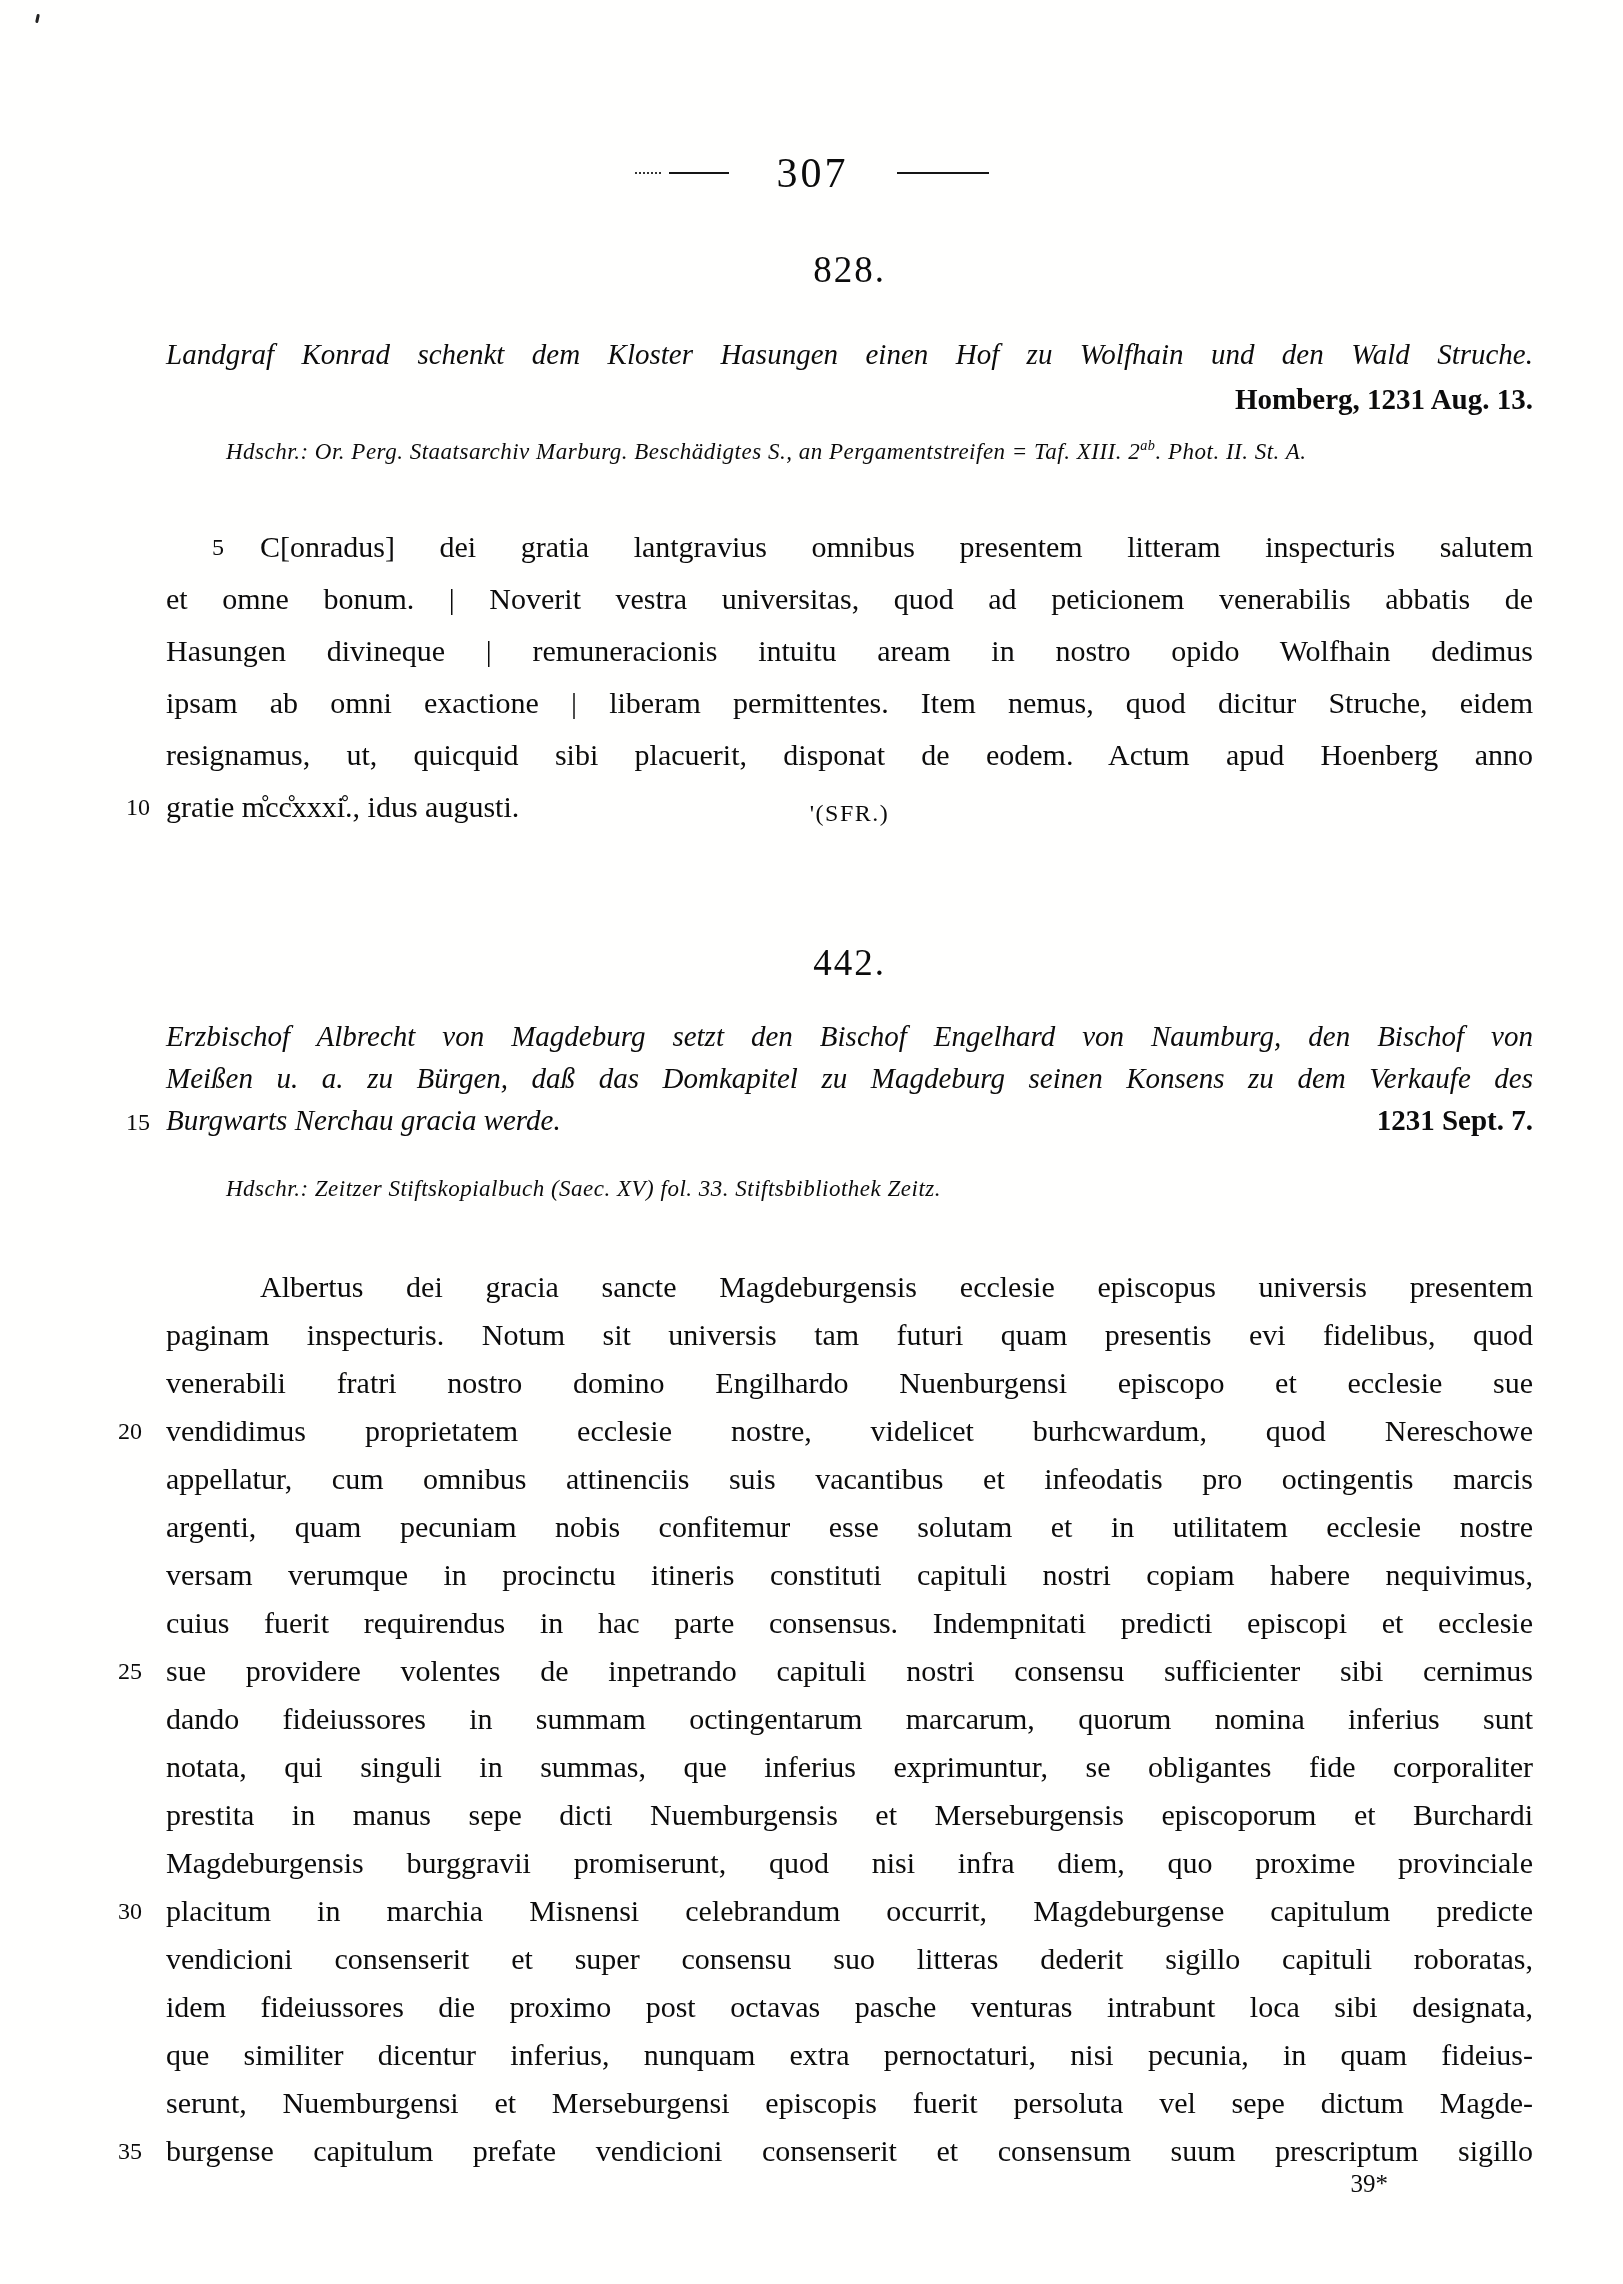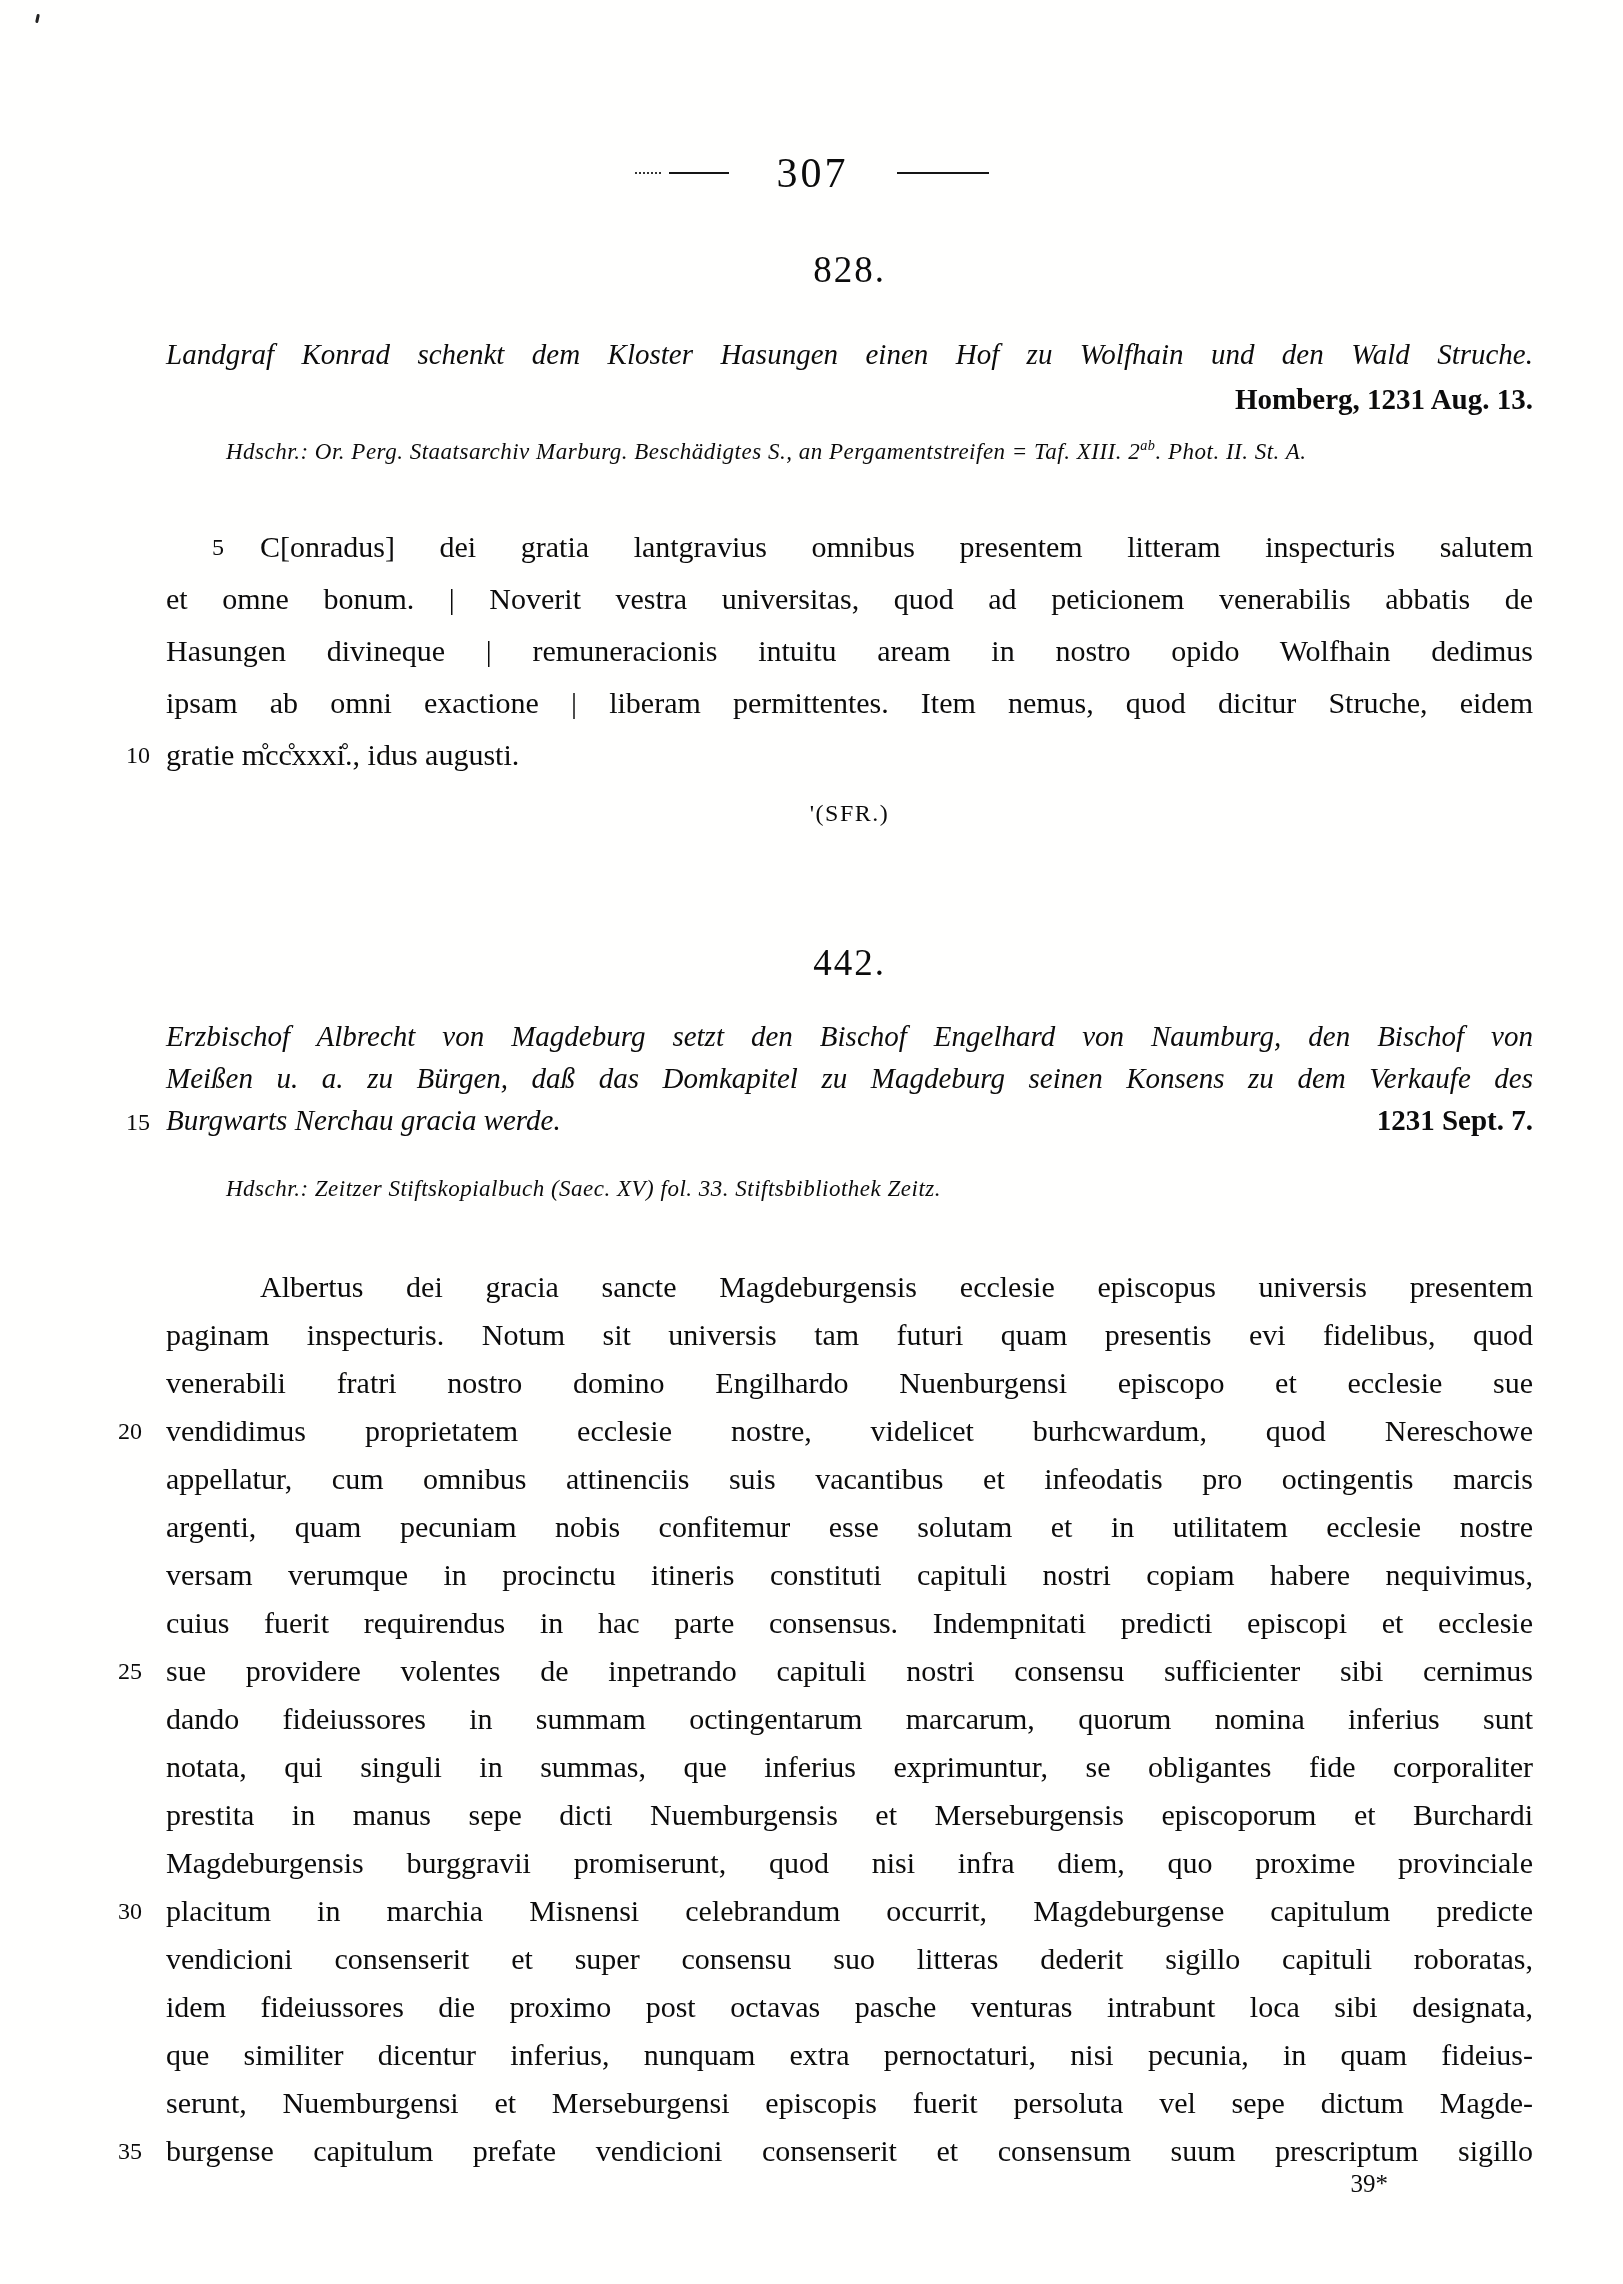--- a/index.html
+++ b/index.html
@@ -79,20 +79,21 @@
   <div class="abs col hdschr" style="top:437px"><span>Hdschr.: Or. Perg. Staatsarchiv Marburg. Beschädigtes S., an Pergamentstreifen = Taf. XIII. 2</span><sup>ab</sup><span>. Phot. II. St. A.</span></div>
 
   <div class="abs col" style="top:521px">
     <div class="body-line j indent">
       <span class="lineno">5</span>
       <span>C[onradus] dei gratia lantgravius omnibus presentem litteram inspecturis salutem</span>
     </div>
     <div class="body-line j">et omne bonum. | Noverit vestra universitas, quod ad peticionem venerabilis abbatis de</div>
     <div class="body-line j">Hasungen divineque | remuneracionis intuitu aream in nostro opido Wolfhain dedimus</div>
     <div class="body-line j">ipsam ab omni exactione | liberam permittentes. Item nemus, quod dicitur Struche, eidem</div>
+    <div class="body-line j">resignamus, ut, quicquid sibi placuerit, disponat de eodem. Actum apud Hoenberg anno</div>
     <div class="body-line">
       <span class="lineno">10</span>
       <span>gratie m̊cc̊xxxi̊., idus augusti.</span>
     </div>
   </div>
 
   <div class="abs sfr" style="top:800px">'(SFR.)</div>
 
   <div class="abs docnum" style="top:941px">442.</div>
 

